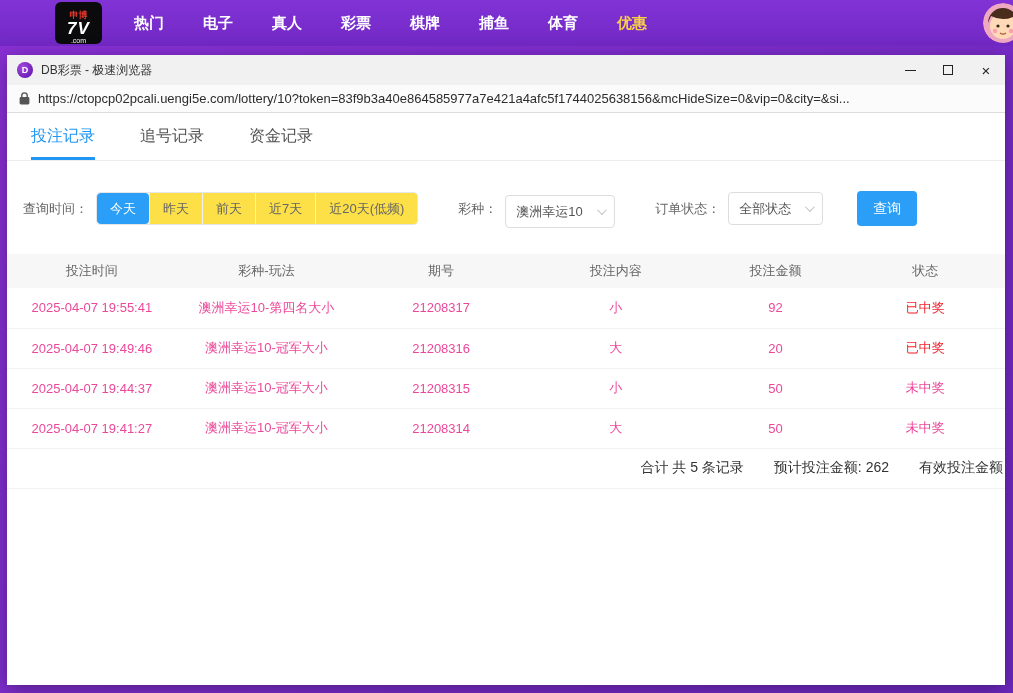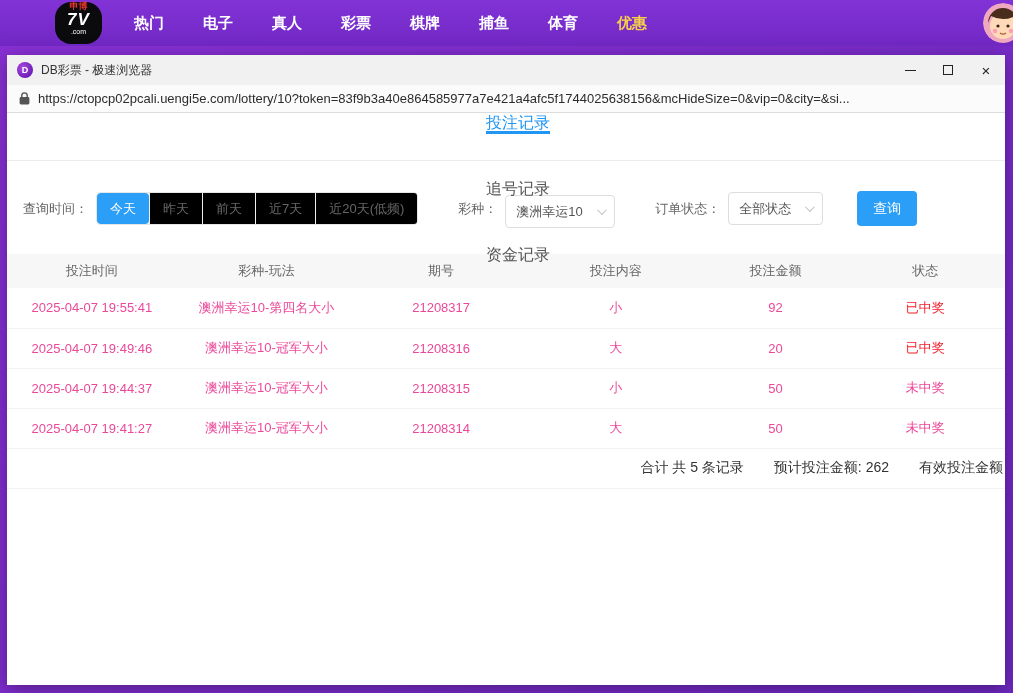--- a/index.html
+++ b/index.html
@@ -8,22 +8,22 @@
     font-family:"Liberation Sans","DejaVu Sans",sans-serif;
     background:linear-gradient(135deg,#8a30d6 0%,#6d28c0 100%);
     position:relative;
   }
 
   
   .topbar { position:absolute; top:0; left:0; right:0; height:46px;
     background:linear-gradient(180deg,#8233d6,#7128c4);
     display:flex; align-items:center; }
   .logo { margin-left:55px; width:47px; height:42px; background:#0b0b0e;
-    border-radius:16px; display:flex; flex-direction:column; align-items:center;
-    justify-content:flex-start; line-height:1; cursor:pointer; }
+    border-radius:6px; display:flex; flex-direction:column; align-items:center;
+    justify-content:flex-end; line-height:1; cursor:pointer; }
   .logo .l1 { color:#e3362c; font-size:9px; font-weight:bold; }
   .logo .l2 { color:#fff; font-size:17px; font-weight:bold; font-style:italic; letter-spacing:1px; }
   .logo .l3 { color:#fff; font-size:7px; }
   .nav { display:flex; margin-left:32px; gap:39px; }
   .nav a { color:#fff; font-size:15px; font-weight:bold; text-decoration:none; cursor:pointer; }
   .nav a.highlight { color:#f8d049; }
   .avatar { position:absolute; right:-10px; top:3px; width:40px; height:40px;
     border-radius:50%; overflow:hidden; cursor:pointer; }
 
   
@@ -41,31 +41,31 @@
   .ic-close { font-size:15px; line-height:1; }
 
   .urlbar { height:28px; background:#fbfbfb; border-bottom:1px solid #dcdcdc;
     display:flex; align-items:center; padding:0 12px; flex:0 0 auto; cursor:text; }
   .urltext { margin-left:8px; font-size:13px; color:#2c2c2c; white-space:nowrap; overflow:hidden; }
 
   .content { flex:1; background:#fff; overflow:hidden; }
 
   
   .tabs { display:flex; gap:45px; padding:0 0 0 24px; height:48px; align-items:center;
-    border-bottom:1px solid #ededed;flex-direction:column; }
+    border-bottom:1px solid #ededed; }
   .tab { font-size:16px; color:#555; cursor:pointer; position:relative; height:100%;
     display:flex; align-items:center; }
   .tab.active { color:#2196f3; }
   .tab.active::after { content:""; position:absolute; left:0; right:0; bottom:0; height:3px; background:#2196f3; }
 
   
   .filters { display:flex; align-items:center; padding-left:16px; margin-top:28px; font-size:13px; color:#666; }
   .fl-label { margin-right:8px; }
   .time-group { display:flex; align-items:stretch; border:1px solid #e6e6e6; border-radius:4px; height:33px; overflow:hidden; }
-  .time-opt { padding:0 13px; display:flex; align-items:center; color:#666; cursor:pointer; background:#000000; border-left:1px solid #efefef; white-space:nowrap; }
+  .time-opt { padding:0 13px; display:flex; align-items:center; color:#666; cursor:pointer; background:#fde047; border-left:1px solid #efefef; white-space:nowrap; }
   .time-opt:first-child { border-left:none; }
   .time-opt.active { background:#2b9ff7; color:#fff; border-radius:4px; }
   .sel { display:flex; align-items:center; border:1px solid #ddd; border-radius:4px;
     height:33px; padding:0 10px; color:#555; cursor:pointer; background:#fff; }
   .sel .chev { width:7px; height:7px; border-right:1.5px solid #c0c0c0; border-bottom:1.5px solid #c0c0c0;
     transform:rotate(45deg) translateY(-2px); margin-left:14px; } .gap40 { width:40px; }
   .btn-search { margin-left:34px; width:60px; height:35px; background:#2b9ff7; color:#fff;
     border:none; border-radius:4px; font-size:14px; cursor:pointer; }
 
   

